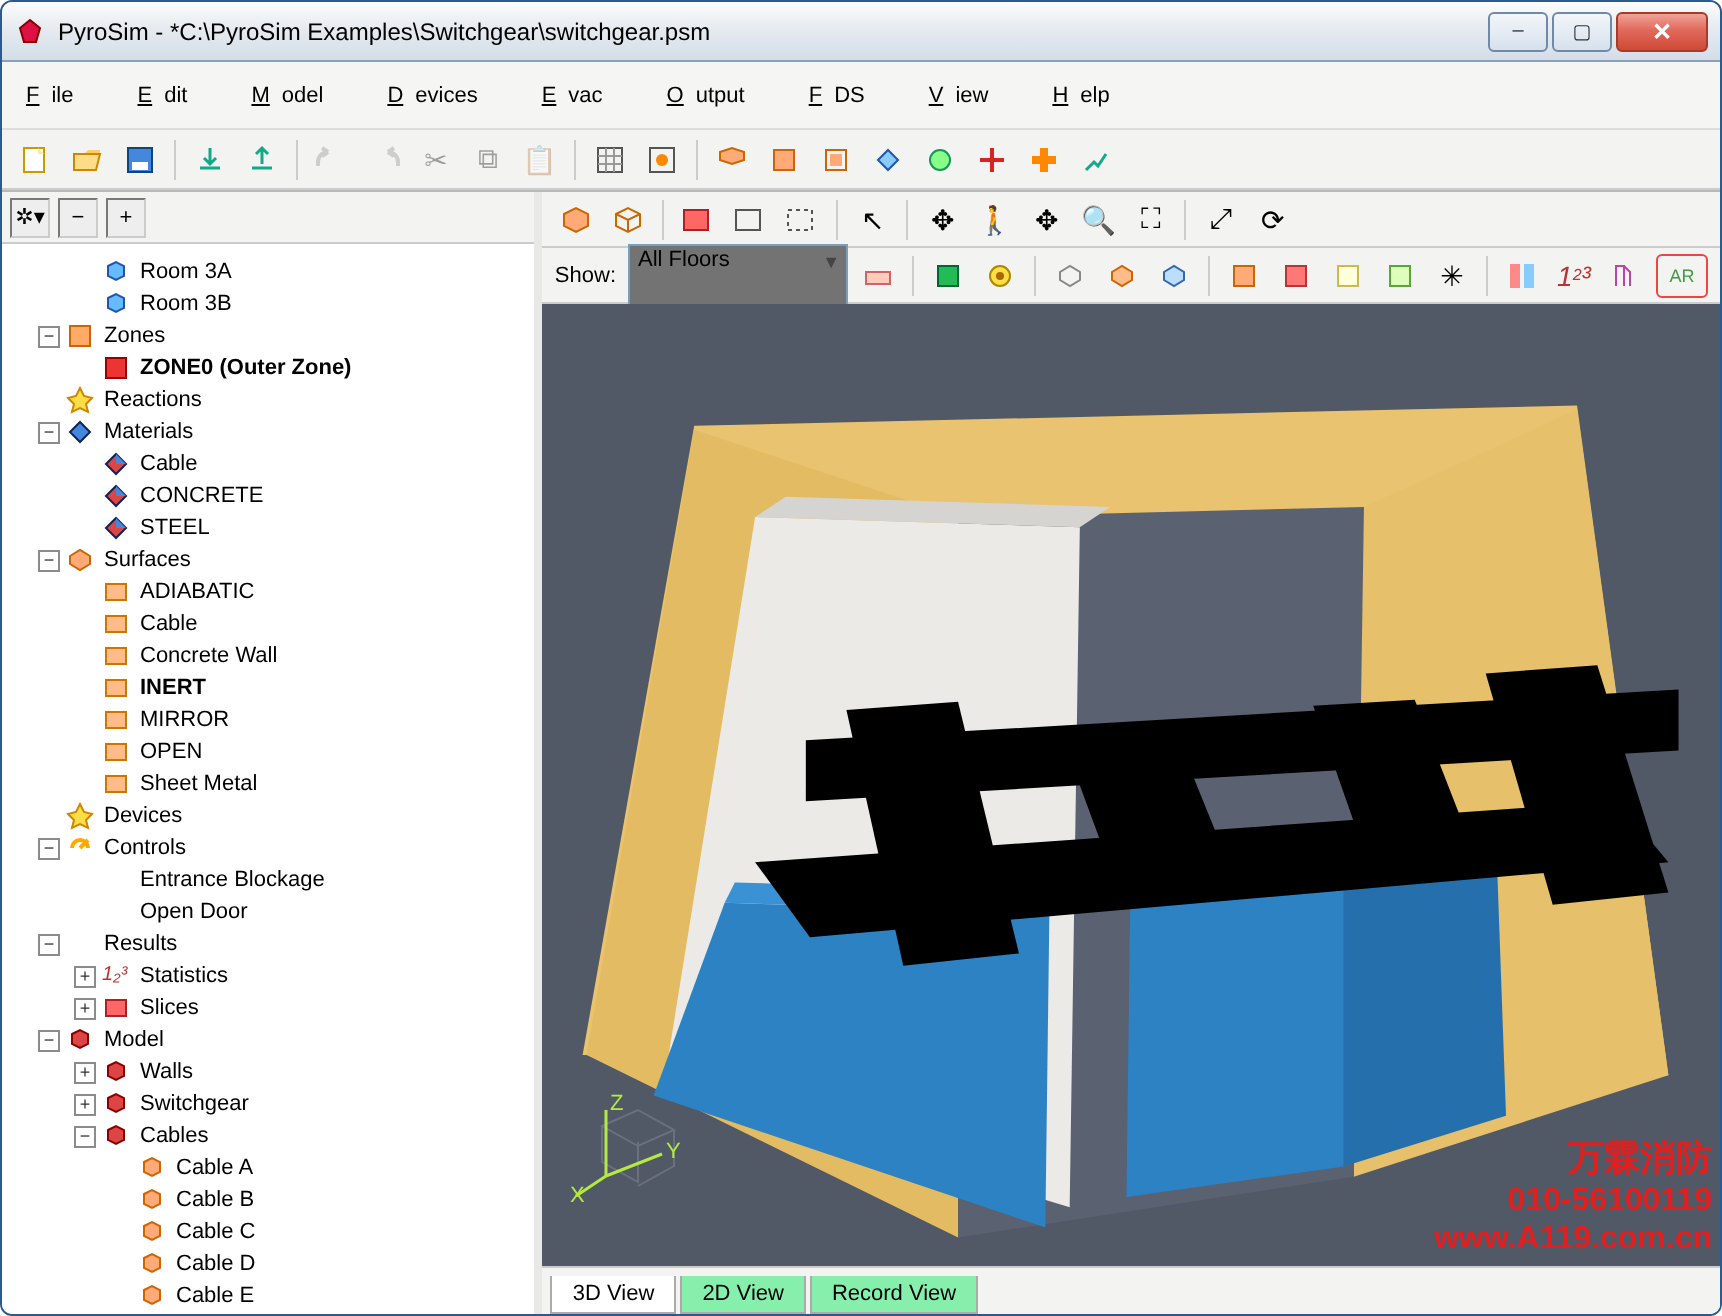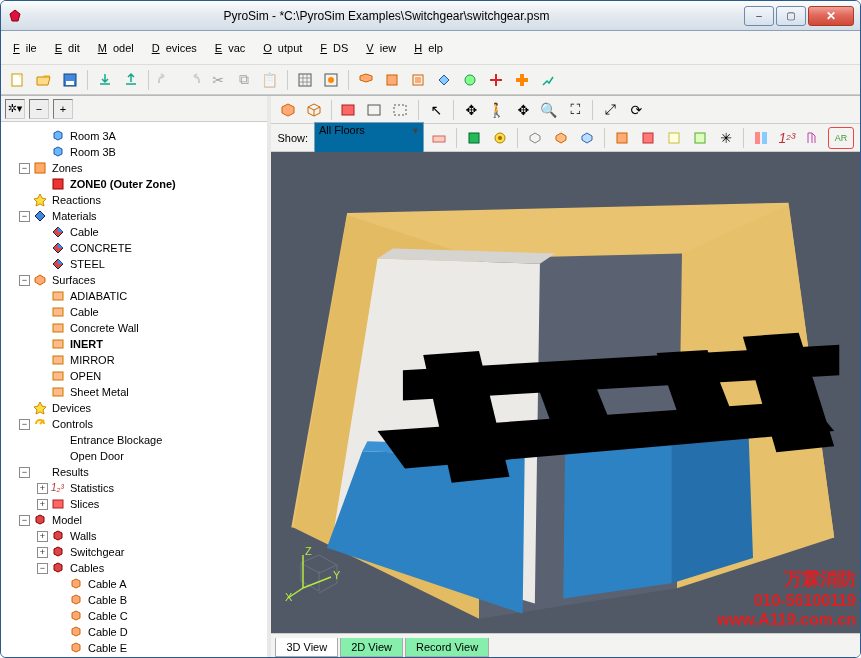--- a/index.html
+++ b/index.html
@@ -1,24 +1,24 @@
 <!DOCTYPE html>
 <html><head>
 <meta charset="utf-8">
 <style>
 *{box-sizing:border-box;margin:0;padding:0;font-family:Tahoma,sans-serif;font-size:11px;}
 body{background:#fff;}
 .window{width:861px;height:658px;border:1px solid #2a5a8e;border-radius:6px;overflow:hidden;background:#f0f0f0;display:flex;flex-direction:column;}
 .titlebar{height:30px;background:linear-gradient(#fcfcfd,#e6ebf0 45%,#d4dde8);border-bottom:1px solid #8aa0b8;display:flex;align-items:center;padding:0 6px;}
 .titlebar .ticon{width:16px;height:16px;margin-right:6px;}
-.titlebar-title{flex:1;color:#000;font-size:12px;text-align:center;}
+.titlebar-title{flex:1;color:#000;font-size:12px;}
 .winbtns{display:flex;gap:2px;}
 .winbtn{width:30px;height:20px;border:1px solid #6e8aa8;border-radius:3px;background:linear-gradient(#f3f6fa,#d6e1ed);display:flex;align-items:center;justify-content:center;font-size:10px;color:#333;}
 .winbtn.close{width:46px;background:linear-gradient(#f0a298,#e1695c 45%,#cf4935);border-color:#a83a2a;color:#fff;font-weight:bold;font-size:12px;}
-.menubar{height:34px;background:#f5f5f3;display:flex;align-items:center;padding:12px 6px;gap:0;border-bottom:1px solid #ddd;}
+.menubar{height:34px;background:#f5f5f3;display:flex;align-items:center;padding:12px 6px;gap:14px;border-bottom:1px solid #ddd;}
 .menubar span{padding:2px 6px;}
 .menubar span u{text-decoration:underline;}
 .toolbar{height:30px;background:#f3f3f1;display:flex;align-items:center;padding:2px 6px;gap:4px;border-bottom:1px solid #ccc;}
 .tbtn{width:22px;height:22px;border:1px solid transparent;border-radius:2px;display:flex;align-items:center;justify-content:center;font-size:14px;}
 .sep{width:1px;height:20px;background:#ccc;margin:0 2px;}
 .content{flex:1;display:flex;border-top:1px solid #b8b8b8;overflow:hidden;}
 .left{width:272px;border-right:4px solid #e8e8e6;display:flex;flex-direction:column;background:#fff;}
 .lefthdr{height:26px;background:#f3f3f1;border-bottom:1px solid #ccc;display:flex;align-items:center;padding:0 4px;gap:4px;}
 .lhbtn{width:20px;height:20px;border:1px inset #ccc;background:#eee;display:flex;align-items:center;justify-content:center;font-size:11px;}
 .tree{flex:1;overflow:auto;padding:6px 0;}
@@ -27,21 +27,21 @@
 .tnode .expspace{width:14px;}
 .tnode .ticon{width:14px;height:14px;margin-right:3px;display:inline-block;}
 .tnode .label{padding:0 2px;}
 .tnode.bold .label{font-weight:bold;}
 .ind{display:inline-block;}
 .i1{width:18px;}.i2{width:36px;}.i3{width:54px;}
 .right{flex:1;display:flex;flex-direction:column;background:#fff;}
 .rtool1{height:28px;background:#f3f3f1;border-bottom:1px solid #ccc;display:flex;align-items:center;padding:0 6px;gap:4px;}
 .rtool2{height:28px;background:#f3f3f1;border-bottom:1px solid #ccc;display:flex;align-items:center;padding:0 6px;gap:4px;}
 .showlbl{margin-right:2px;}
-.floorsel{border:1px solid #7b9ebd;height:32px;padding:1px 16px 1px 4px;background:#0369a1;position:relative;min-width:110px;}
+.floorsel{border:1px solid #7b9ebd;height:32px;padding:1px 16px 1px 4px;background:#737373;position:relative;min-width:110px;}
 .floorsel::after{content:'▼';position:absolute;right:3px;top:3px;font-size:9px;color:#444;}
 .viewport{flex:1;position:relative;background:#515866;overflow:hidden;}
 .axis{position:absolute;left:12px;bottom:30px;width:60px;height:60px;color:#b6ea3f;font-size:10px;}
 .tabs{height:24px;display:flex;align-items:flex-end;background:#f3f3f1;border-top:1px solid #ccc;padding:0 4px;}
 .tab{padding:3px 10px;border:1px solid #aaa;border-top:none;background:#86efac;margin-right:2px;}
 .tab.active{background:#fff;}
 .scene{position:absolute;inset:0;}
 .watermark{position:absolute;right:4px;bottom:4px;text-align:right;font-family:Arial;font-weight:bold;line-height:1.2;}
 .watermark .w1{color:#e02020;font-size:18px;}
 .watermark .w2{color:#e02020;font-size:16px;}

